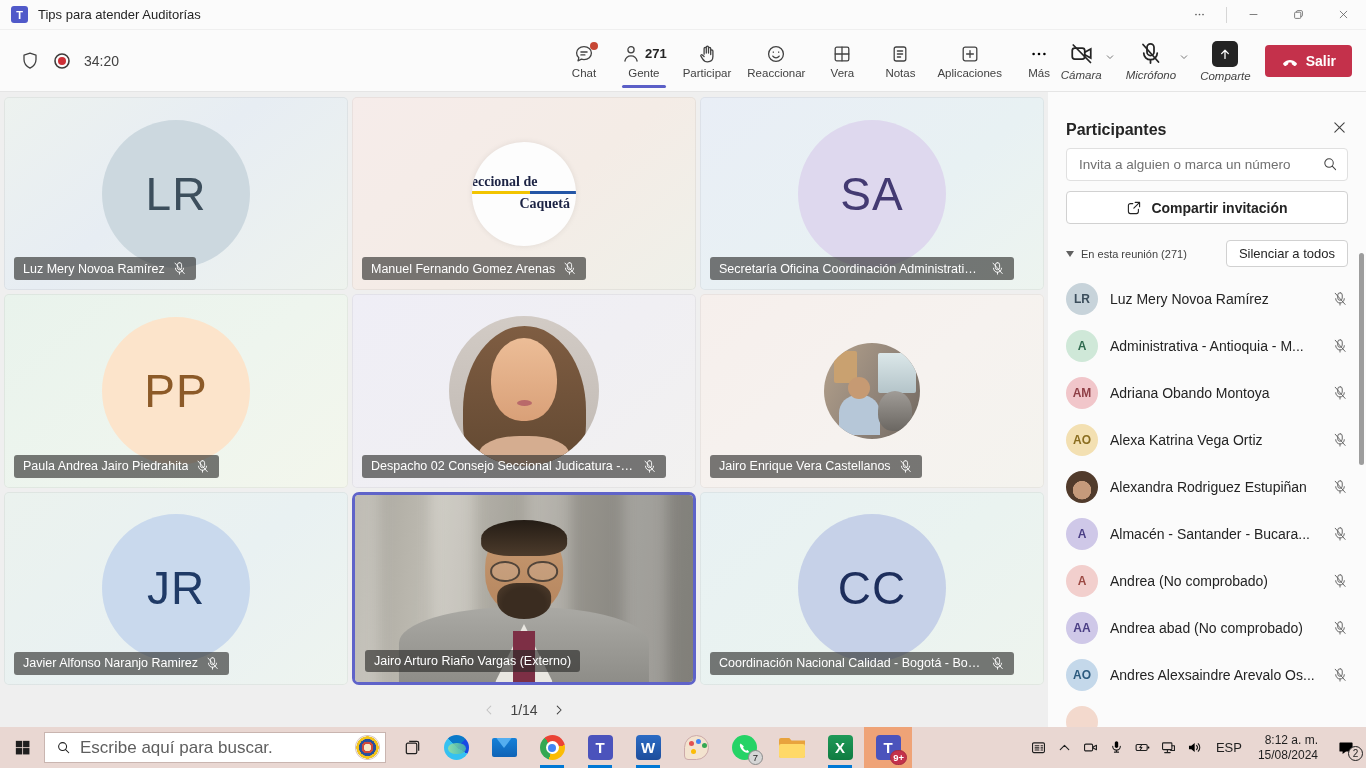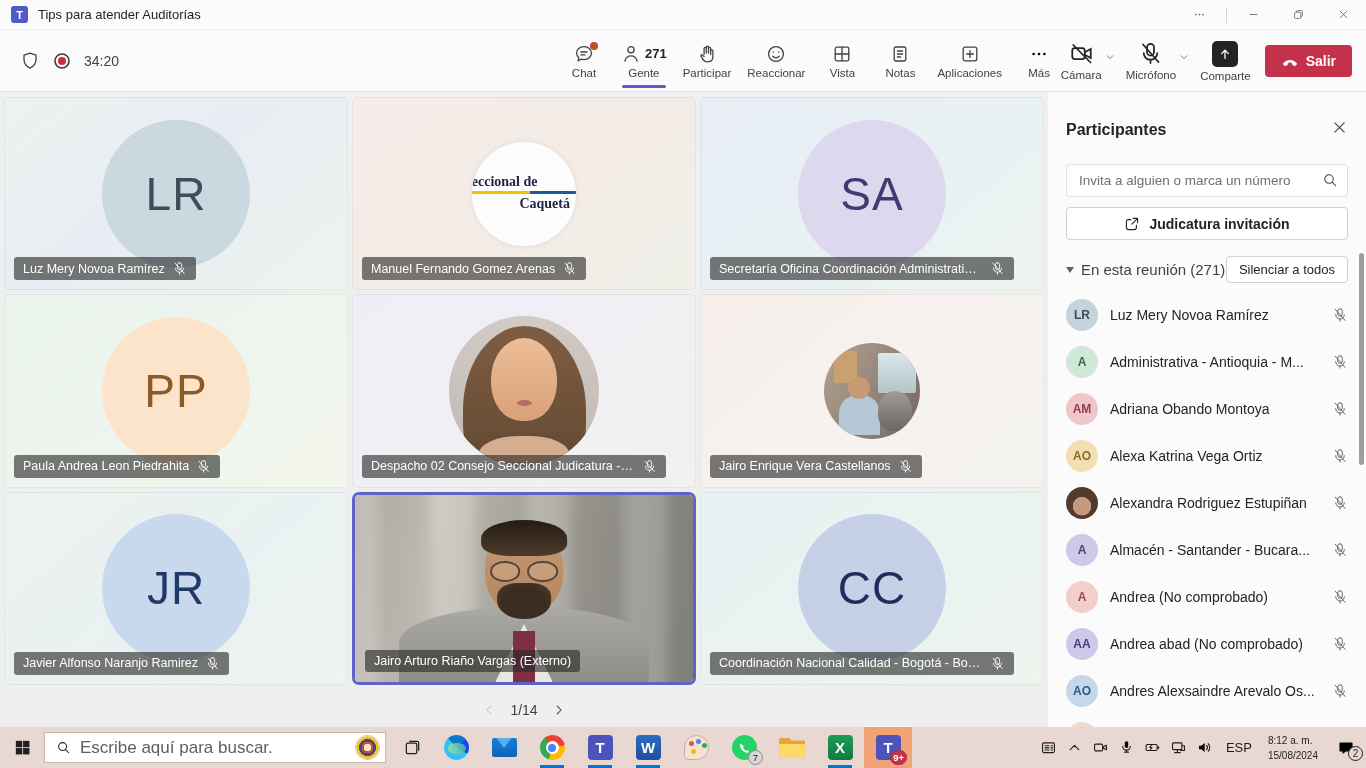--- a/index.html
+++ b/index.html
@@ -28,21 +28,21 @@
   .act-btn { position:relative; height:56px; min-width:52px; padding:0 5px; display:flex; flex-direction:column;
              align-items:center; justify-content:center; gap:3px; border-radius:4px; }
   .act-btn .lbl { font-size:11.5px; color:#424242; }
   .act-icon-row { display:flex; align-items:center; gap:4px; }
   .count { font-size:13px; font-weight:bold; color:#242424; }
   .chat-dot { position:absolute; top:9px; right:12px; width:8px; height:8px; background:#c74634; border-radius:50%; }
   .active-underline { position:absolute; bottom:1px; left:6px; right:6px; height:3px; background:#5b5fc7; border-radius:2px; }
   .right-actions { position:absolute; right:14px; top:0; height:62px; display:flex; align-items:center; gap:10px; }
   .av-group { display:flex; align-items:flex-start; }
   .av-btn { display:flex; flex-direction:column; align-items:center; gap:3px; }
-  .av-btn .lbl { font-size:11.5px; color:#424242; }
+  .av-btn .lbl { font-size:11.5px; color:#424242;font-style:italic; }
   .icon26 { width:25px; height:25px; stroke:#242424; stroke-width:1.4; fill:none; stroke-linecap:round; }
   .chev-btn { margin-top:8px; margin-left:2px; }
   .chev-btn svg { width:12px; height:12px; stroke:#616161; stroke-width:1.4; fill:none; }
   .share-box { width:26px; height:26px; background:#242424; border-radius:5px; display:flex; align-items:center; justify-content:center; }
   .share-box svg { width:16px; height:16px; stroke:#fff; stroke-width:1.6; fill:none; stroke-linecap:round; stroke-linejoin:round; }
   .leave-btn { display:flex; align-items:center; gap:7px; background:#c4314b; color:#fff; border:none;
                border-radius:4px; height:32px; padding:0 16px; font-size:14px; font-weight:bold; margin-left:4px; }
   .leave-btn svg { width:18px; height:18px; fill:#fff; }
 
   
@@ -118,30 +118,30 @@
   .pagination { position:absolute; bottom:9px; left:0; width:100%; display:flex; align-items:center; justify-content:center; gap:14px; }
   .pagination .pg-txt { font-size:14px; color:#424242; }
   .pg-chev { width:14px; height:14px; stroke-width:1.5; fill:none; stroke-linecap:round; stroke-linejoin:round; }
   .pg-prev { stroke:#c3c3c3; } .pg-next { stroke:#424242; }
 
   
   .panel { position:absolute; top:100px; left:1048px; width:318px; height:635px; background:#fbfbfb; padding:0 18px; overflow:hidden; }
   .panel-head { display:flex; align-items:center; justify-content:space-between; padding-top:19px; }
   .panel-title { font-size:16px; font-weight:bold; color:#242424; }
   .panel-close svg { width:17px; height:17px; stroke:#424242; stroke-width:1.3; fill:none; stroke-linecap:round; }
-  .invite-box { margin-top:24px; position:relative; }
+  .invite-box { margin-top:8px; position:relative; }
   .invite-input { width:100%; height:33px; border:1px solid #e0e0e0; border-radius:4px; background:#fff;
                   font-size:13.5px; color:#424242; padding:0 34px 0 12px; font-family:"Liberation Sans",sans-serif; }
   .invite-input::placeholder { color:#707070; }
   .invite-search { position:absolute; right:10px; top:8px; width:16px; height:16px; stroke:#424242; stroke-width:1.3; fill:none; stroke-linecap:round; }
   .share-invite { margin-top:10px; width:100%; height:33px; background:#fff; border:1px solid #d1d1d1; border-radius:4px;
                   display:flex; align-items:center; justify-content:center; gap:9px; font-size:14px; font-weight:bold; color:#242424; }
   .share-invite svg { width:16px; height:16px; stroke:#242424; stroke-width:1.4; fill:none; stroke-linecap:round; stroke-linejoin:round; }
   .section-row { margin-top:16px; display:flex; align-items:center; justify-content:space-between; }
-  .section-lbl { display:flex; align-items:center; gap:7px; font-size:15px; color:#424242; }
+  .section-lbl { display:flex; align-items:center; gap:7px; font-size:11px; color:#424242; }
   .tri-down { width:0; height:0; border-left:4.5px solid transparent; border-right:4.5px solid transparent; border-top:6px solid #616161; }
   .mute-all { background:#fff; border:1px solid #d1d1d1; border-radius:4px; padding:5px 12px; font-size:13px; color:#242424;
               font-family:"Liberation Sans",sans-serif; }
   .plist { margin-top:8px; }
   .prow { height:47px; display:flex; align-items:center; gap:12px; }
   .pavatar { width:32px; height:32px; border-radius:50%; flex:0 0 auto; display:flex; align-items:center; justify-content:center;
              font-size:12px; font-weight:bold; }
   .pavatar.photo { background:radial-gradient(circle at 50% 60%, #c59a7b 0 36%, #513b2c 38% 100%); }
   .pname { flex:1; font-size:14px; color:#242424; white-space:nowrap; overflow:hidden; text-overflow:ellipsis; }
   .panel-scrollbar { position:absolute; right:2px; top:153px; width:5px; height:212px; background:#9d9d9d; border-radius:3px; }
@@ -181,21 +181,21 @@
   .ic-paint i:nth-child(3){ left:17px; top:7px; background:#34a853; } .ic-paint i:nth-child(4){ left:6px; top:13px; background:#fbbc05; }
   .ic-wa { width:25px; height:25px; border-radius:50%; background:#25d366; display:flex; align-items:center; justify-content:center; }
   .ic-wa svg { width:14px; height:14px; fill:#fff; }
   .ic-folder { position:relative; width:26px; height:20px; }
   .ic-folder::before { content:""; position:absolute; inset:0; background:#e8a33d; border-radius:2px; clip-path:polygon(0 0,38% 0,48% 15%,100% 15%,100% 100%,0 100%); }
   .ic-folder::after { content:""; position:absolute; left:0; top:6px; right:0; bottom:0; background:#ffd968; border-radius:2px; }
   .tray { margin-left:auto; display:flex; align-items:center; gap:0; }
   .tray-ic { width:26px; height:41px; display:flex; align-items:center; justify-content:center; }
   .tray-ic svg { width:17px; height:17px; stroke:#1f1f1f; stroke-width:1.3; fill:none; stroke-linecap:round; stroke-linejoin:round; }
   .tray-lang { font-size:13px; color:#1f1f1f; padding:0 8px; }
-  .tray-clock { text-align:left; font-size:10px; color:#1f1f1f; line-height:15px; padding:0 8px; }
+  .tray-clock { text-align:right; font-size:12px; color:#1f1f1f; line-height:15px; padding:0 8px; }
   .tray-notif { position:relative; width:40px; height:41px; display:flex; align-items:center; justify-content:center; }
   .tray-notif svg { width:18px; height:18px; fill:#1f1f1f; }
   .notif-badge { position:absolute; right:3px; bottom:7px; width:15px; height:15px; border-radius:50%; background:#e9d7d2;
                  border:1px solid #1f1f1f; font-size:10px; color:#1f1f1f; display:flex; align-items:center; justify-content:center; }
 </style>
 </head>
 <body>
 
 <svg width="0" height="0" style="position:absolute">
   <defs>
@@ -396,21 +396,21 @@
       <div class="act-btn">
         <svg class="icon20">
             <use href="#i-smiley"></use>
           </svg>
         <span class="lbl">Reaccionar</span>
       </div>
       <div class="act-btn">
         <svg class="icon20">
             <use href="#i-gridv"></use>
           </svg>
-        <span class="lbl">Vista</span>
+        <span class="lbl">Vera</span>
       </div>
       <div class="act-btn">
         <svg class="icon20">
             <use href="#i-notes"></use>
           </svg>
         <span class="lbl">Notas</span>
       </div>
       <div class="act-btn">
         <svg class="icon20">
             <use href="#i-plusbox"></use>
@@ -504,21 +504,21 @@
           <span class="nm">Secretaría Oficina Coordinación Administrativa - Caq...</span>
           <svg viewBox="0 0 20 20">
               <use href="#i-mic-off"></use>
             </svg>
         </div>
       </div>
 
       <div class="tile bg-t4">
         <div class="avatar-big" style="background-color: rgb(252, 228, 203); color: rgb(140, 90, 40);">PP</div>
         <div class="name-pill">
-          <span class="nm">Paula Andrea Leon Piedrahita</span>
+          <span class="nm">Paula Andrea Jairo Piedrahita</span>
           <svg viewBox="0 0 20 20">
               <use href="#i-mic-off"></use>
             </svg>
         </div>
       </div>
 
       <div class="tile bg-t5">
         <div class="photo-woman">
           <div class="w-hair"></div>
             <div class="w-face"></div>
@@ -612,21 +612,21 @@
       <input class="invite-input" placeholder="Invita a alguien o marca un número" style="">
       <svg class="invite-search" viewBox="0 0 20 20">
           <use href="#i-search"></use>
         </svg>
     </div>
 
     <button class="share-invite">
       <svg viewBox="0 0 20 20">
           <use href="#i-share"></use>
         </svg>
-      <span>Judicatura invitación</span>
+      <span>Compartir invitación</span>
     </button>
 
     <div class="section-row">
       <div class="section-lbl">
         <span class="tri-down"></span>
         <span>En esta reunión (271)</span>
       </div>
       <button class="mute-all">Silenciar a todos</button>
     </div>
 

